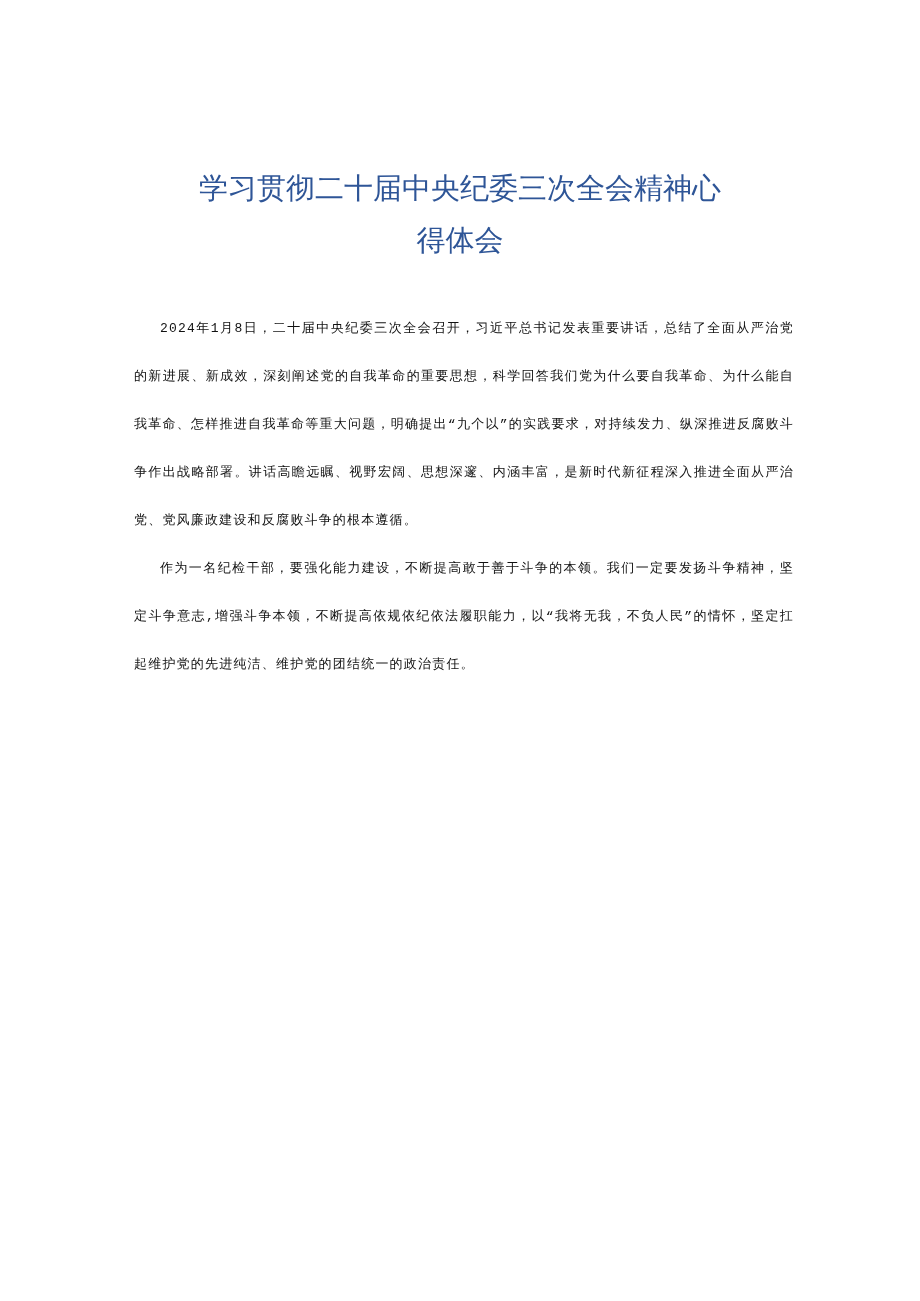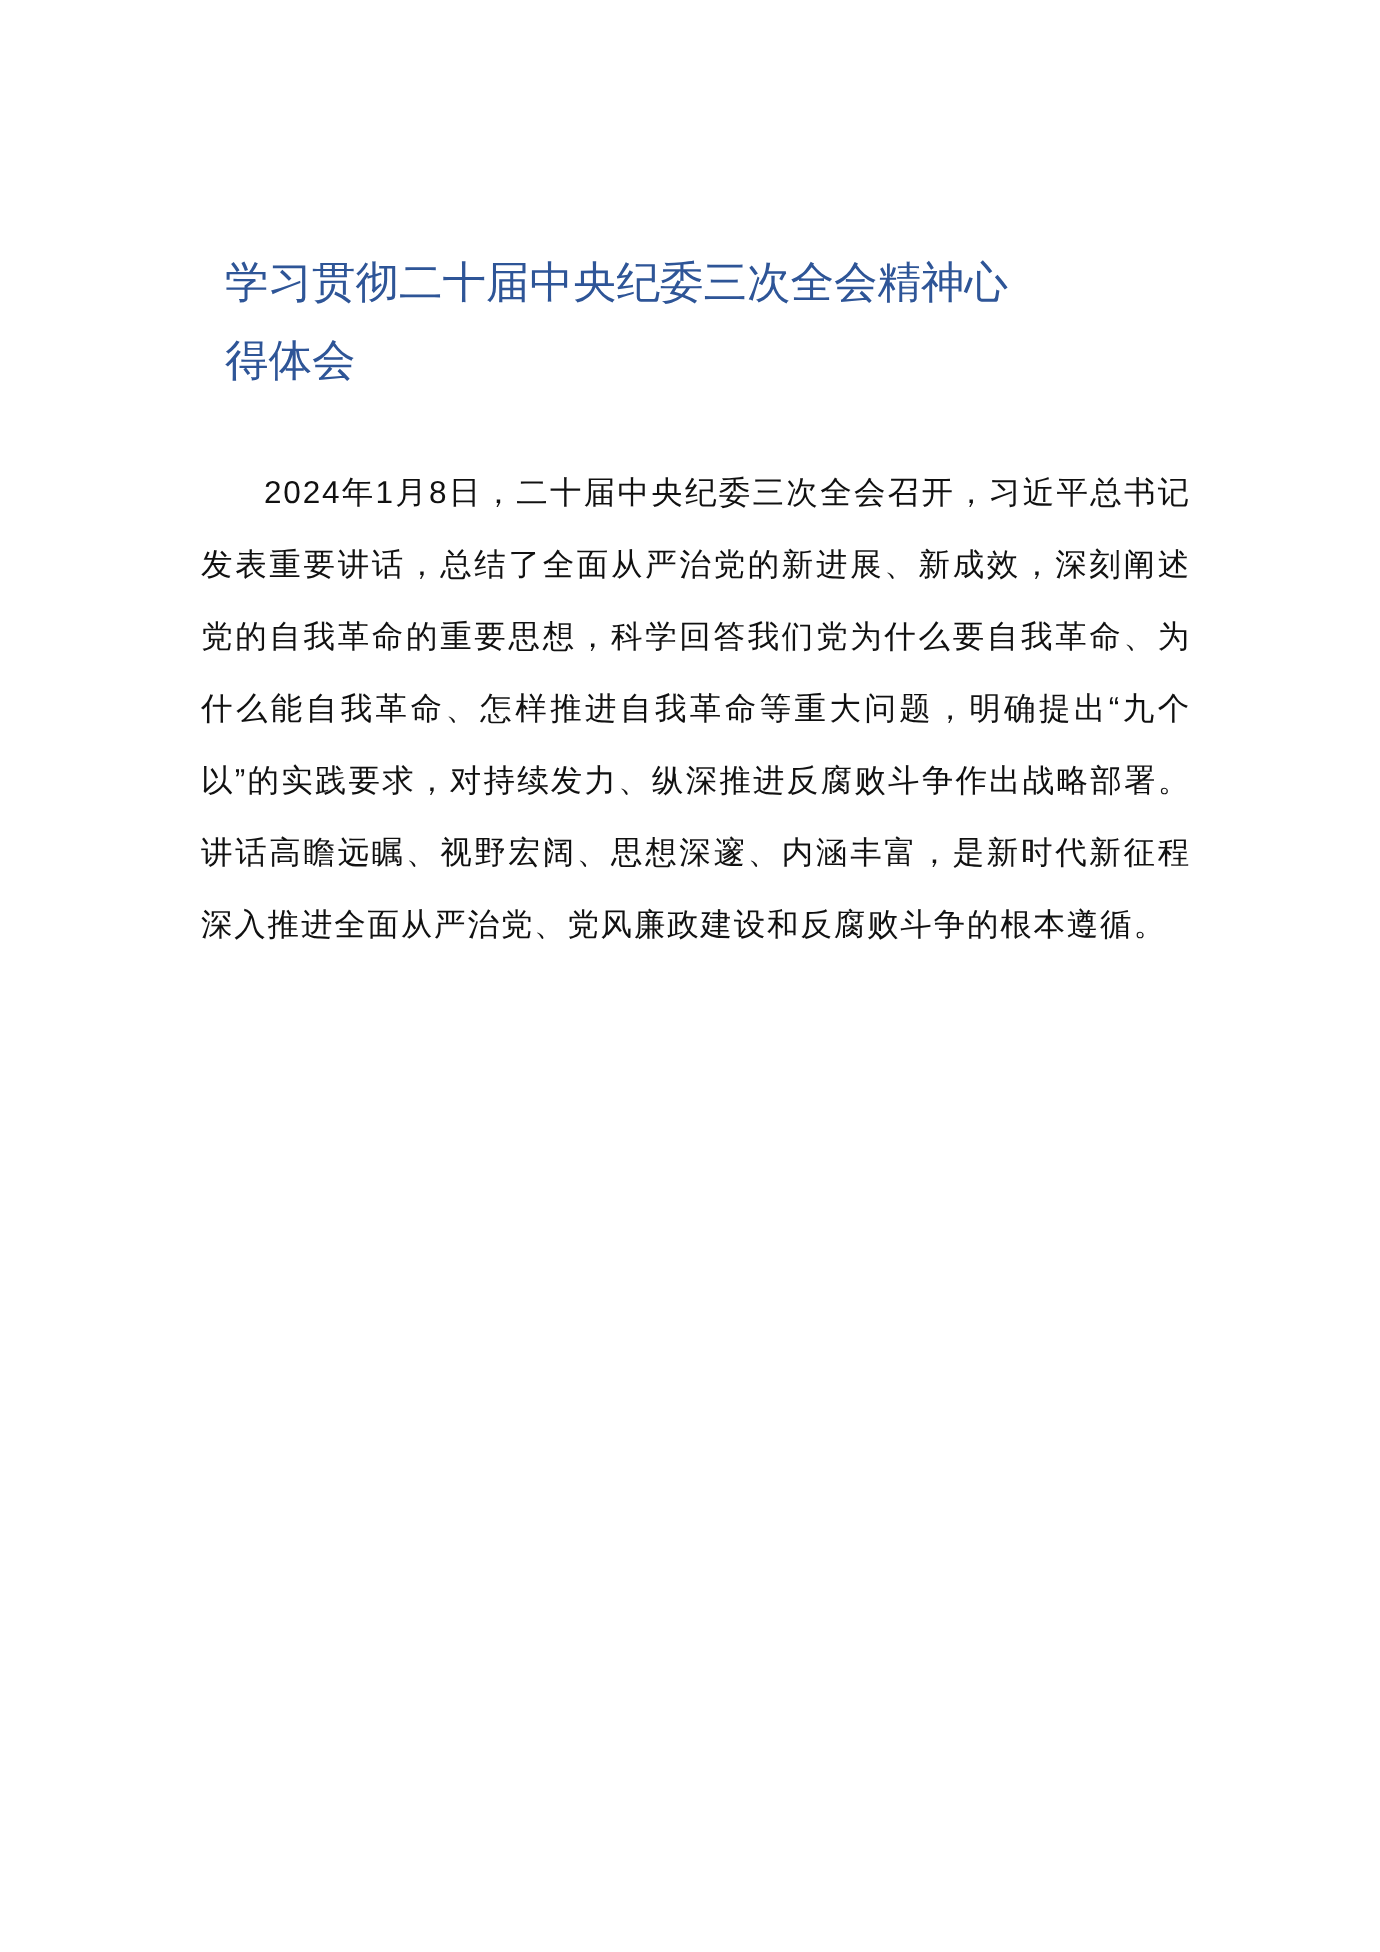--- a/index.html
+++ b/index.html
@@ -1,35 +1,36 @@
 <!DOCTYPE html>
 <html><head>
 <meta charset="utf-8">
 <style>
   html, body { margin: 0; padding: 0; background: #ffffff; }
   body { width: 920px; height: 1301px; position: relative; overflow: hidden; }
   .page { position: absolute; left: 0; top: 0; width: 920px; height: 1301px; background: #fff; }
   .title {
     position: absolute; left: 150px; width: 620px; top: 162px;
-    color: #2E5597;
+    text-align: center; color: #2E5597;
     font-family: "DejaVu Sans", "Liberation Sans", sans-serif;
     font-size: 29px; line-height: 52px; font-weight: normal; margin: 0;
     letter-spacing: 0px;
   }
   .body {
     position: absolute; left: 134px; width: 660px; top: 305px;
-    font-family: Liberation Sans, sans-serif;
-    color: #111; font-size: 21px; line-height: 48px;
+    font-family: Liberation Mono, monospace;
+    color: #111; font-size: 13px; line-height: 48px;
   }
   .para { margin: 0; text-indent: 2em; text-align: justify; text-align-last: left; letter-spacing: 1.2px; }
 </style>
 </head>
 <body>
 
 <div class="page">
   <h1 class="title">
     <span>学习贯彻二十届中央纪委三次全会精神心</span><br>
     <span>得体会</span>
   </h1>
   <div class="body">
     <p class="para">2024年1月8日，二十届中央纪委三次全会召开，习近平总书记发表重要讲话，总结了全面从严治党的新进展、新成效，深刻阐述党的自我革命的重要思想，科学回答我们党为什么要自我革命、为什么能自我革命、怎样推进自我革命等重大问题，明确提出“九个以”的实践要求，对持续发力、纵深推进反腐败斗争作出战略部署。讲话高瞻远瞩、视野宏阔、思想深邃、内涵丰富，是新时代新征程深入推进全面从严治党、党风廉政建设和反腐败斗争的根本遵循。</p>
+    <p class="para">作为一名纪检干部，要强化能力建设，不断提高敢于善于斗争的本领。我们一定要发扬斗争精神，坚定斗争意志,增强斗争本领，不断提高依规依纪依法履职能力，以“我将无我，不负人民”的情怀，坚定扛起维护党的先进纯洁、维护党的团结统一的政治责任。</p>
   </div>
 </div>
 
 </body></html>

